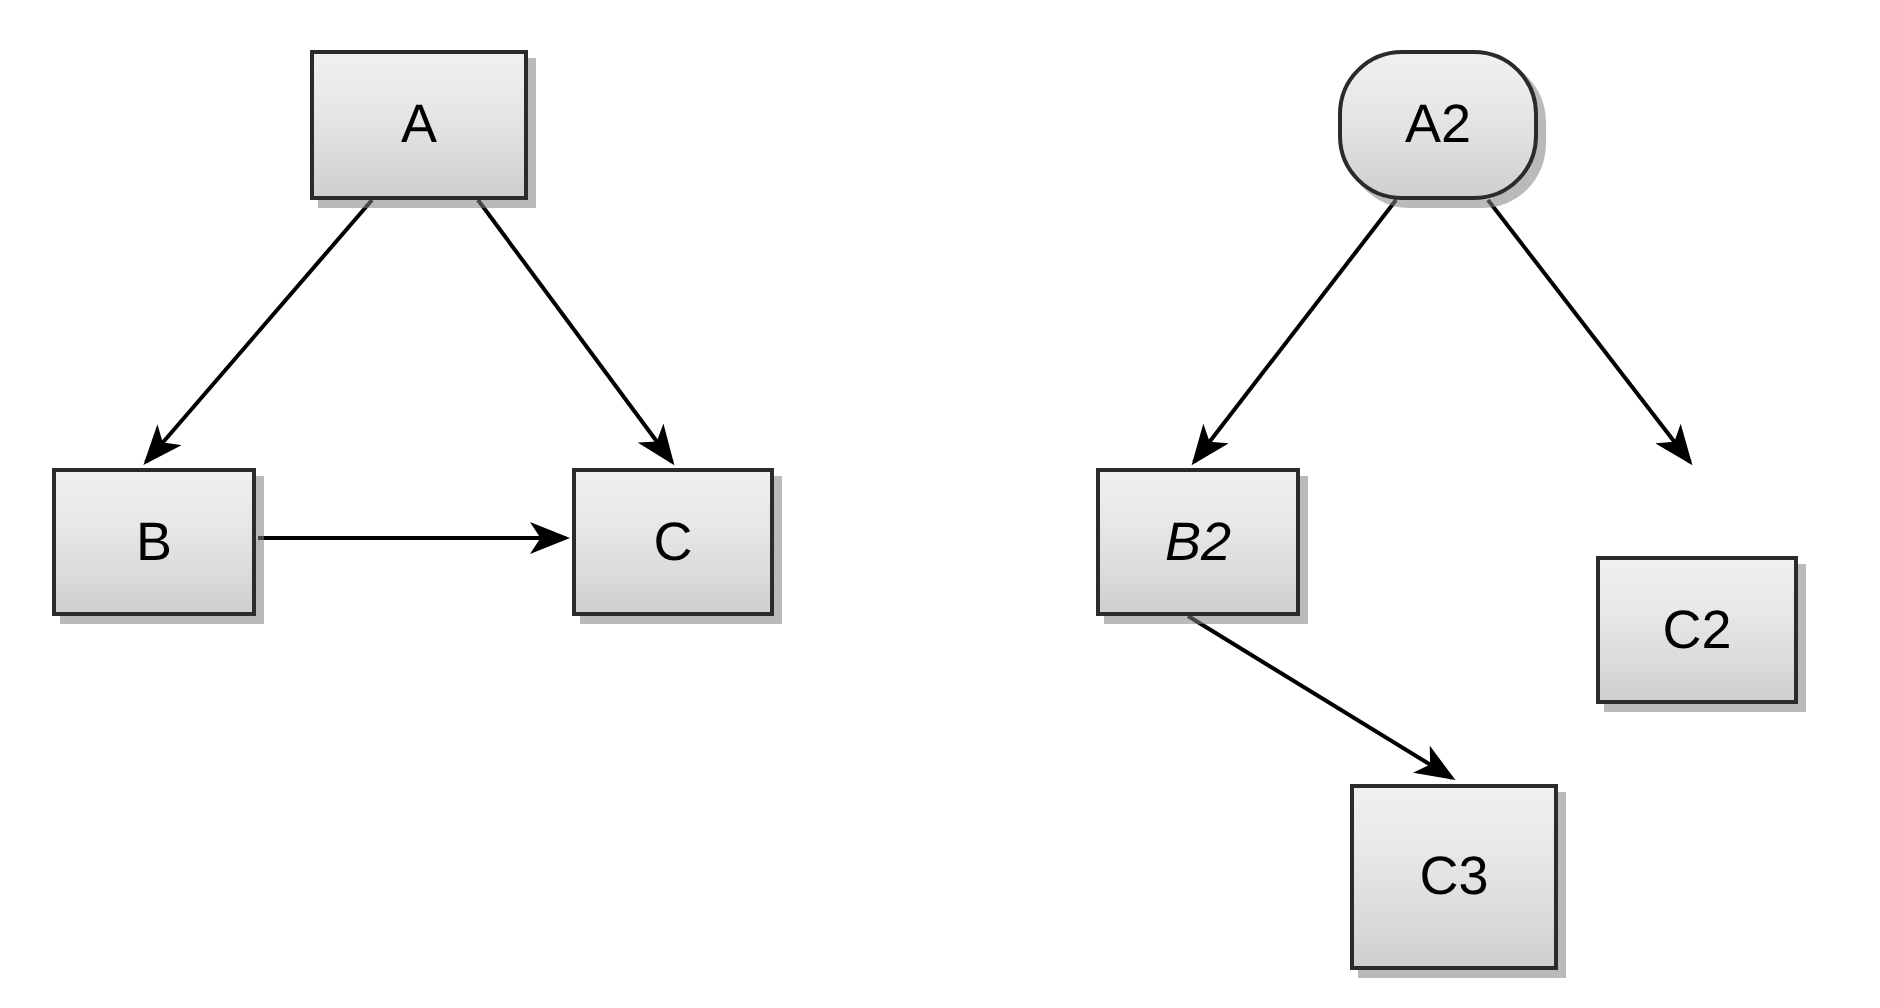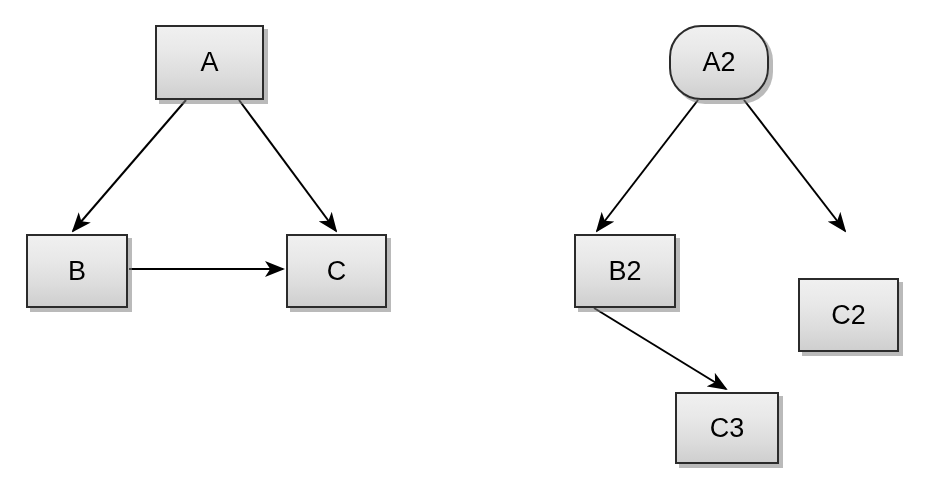--- a/index.html
+++ b/index.html
@@ -74,24 +74,24 @@
       </div>
       <div class="node" style="left: 26px; top: 234px; width: 102px; height: 74px;">
         <span class="node-label">B</span>
       </div>
       <div class="node" style="left: 286px; top: 234px; width: 101px; height: 74px;">
         <span class="node-label">C</span>
       </div>
       <div class="node" style="left: 669px; top: 25px; width: 100px; height: 75px; border-radius: 32px;">
         <span class="node-label">A2</span>
       </div>
-      <div class="node" style="left: 574px; top: 234px; width: 102px; height: 74px;">
+      <div class="node" style="left: 548px; top: 234px; width: 102px; height: 74px; font-style: italic;">
         <span class="node-label">B2</span>
       </div>
       <div class="node" style="left: 798px; top: 234px; width: 101px; height: 74px; margin-top: 44px;">
         <span class="node-label">C2</span>
       </div>
-      <div class="node" style="left: 675px; top: 392px; width: 104px; height: 72px; text-align: right;">
+      <div class="node" style="left: 675px; top: 392px; width: 104px; height: 93px; text-align: right;">
         <span class="node-label">C3</span>
       </div>
     </div>
 
 </div>
 
 </body></html>

